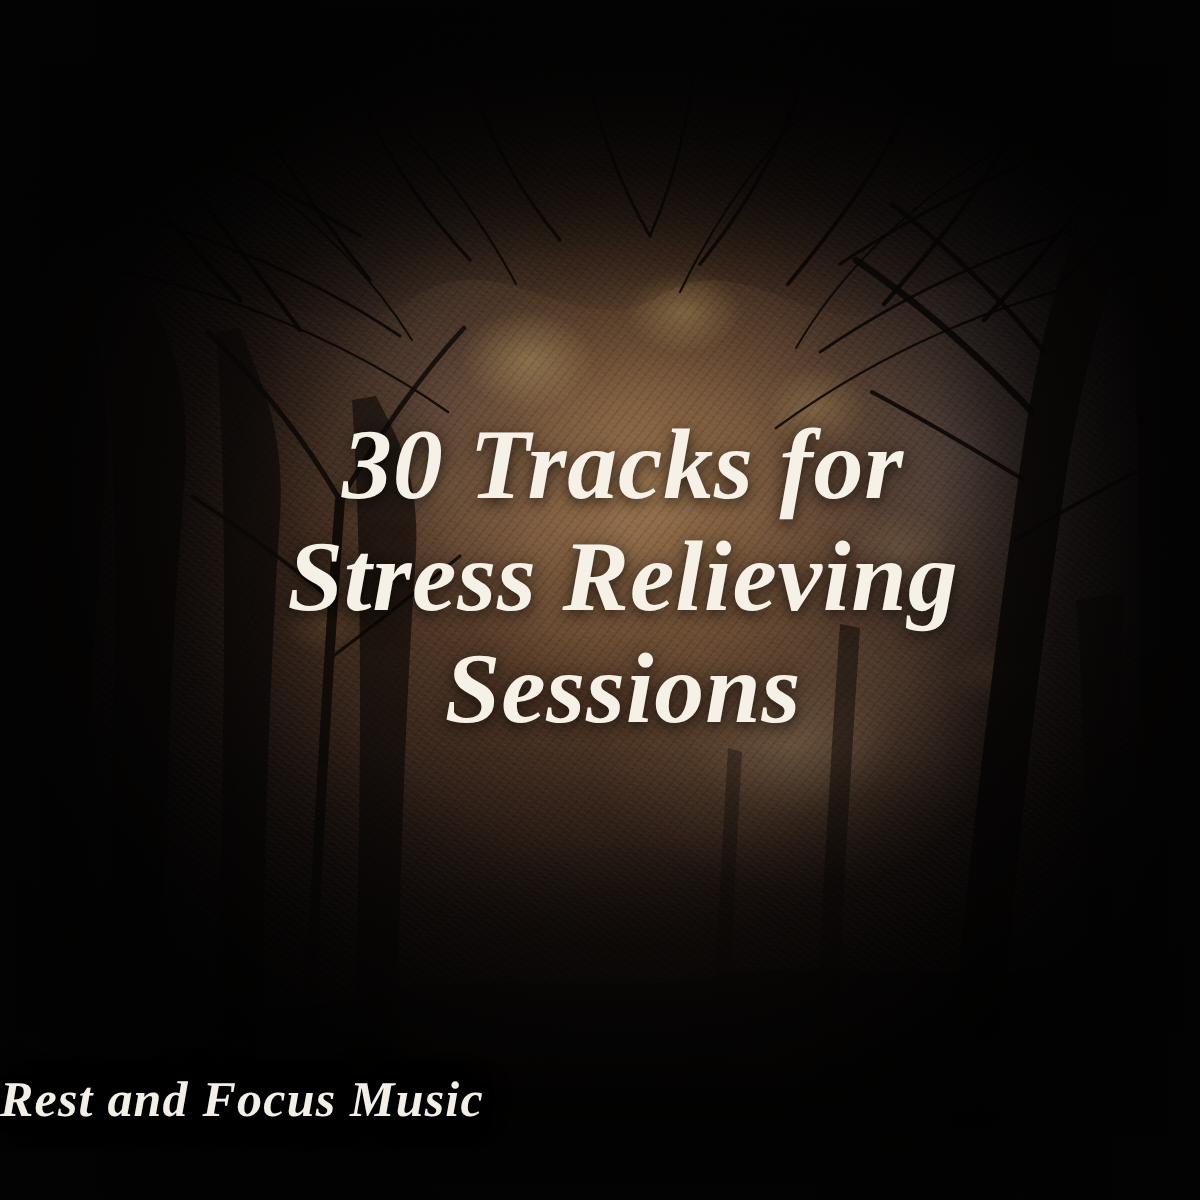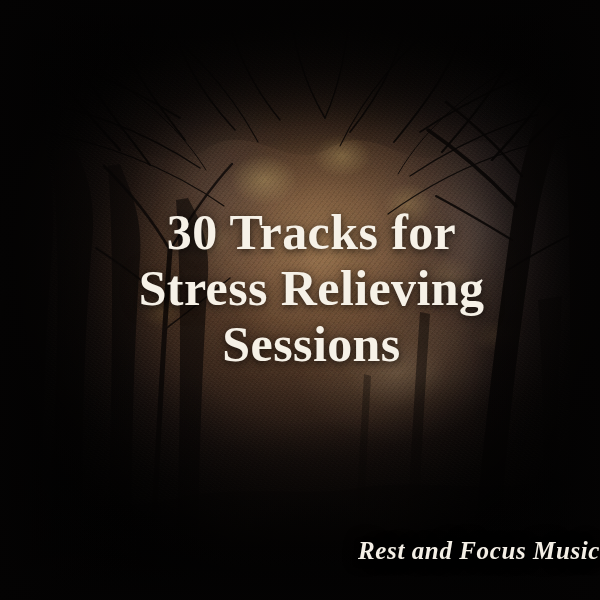--- a/index.html
+++ b/index.html
@@ -107,36 +107,37 @@
 
   #title {
     position: absolute;
     top: 204px;
     left: 0;
     right: 0;
     text-align: center;
     color: #f6f1e7;
     font-family: "Liberation Serif", "DejaVu Serif", serif;
     font-weight: bold;
+    font-style: italic;
     font-size: 50px;
     line-height: 56px;
     letter-spacing: 0.4px;
     text-shadow:
       0 2px 7px rgba(0,0,0,0.62),
       0 0 22px rgba(0,0,0,0.35);
     white-space: pre-line;
     padding-left: 23px;
   }
 
   #subtitle {
     position: absolute;
     top: 536px;
     left: 0;
     right: 0;
-    text-align: right;
+    text-align: left;
     color: #f4efe6;
     font-family: "Liberation Serif", "DejaVu Serif", serif;
     font-weight: bold;
     font-style: italic;
     font-size: 25px;
     line-height: 30px;
     letter-spacing: 0.6px;
     text-shadow:
       0 2px 6px rgba(0,0,0,0.75),
       0 0 16px rgba(0,0,0,0.5);

